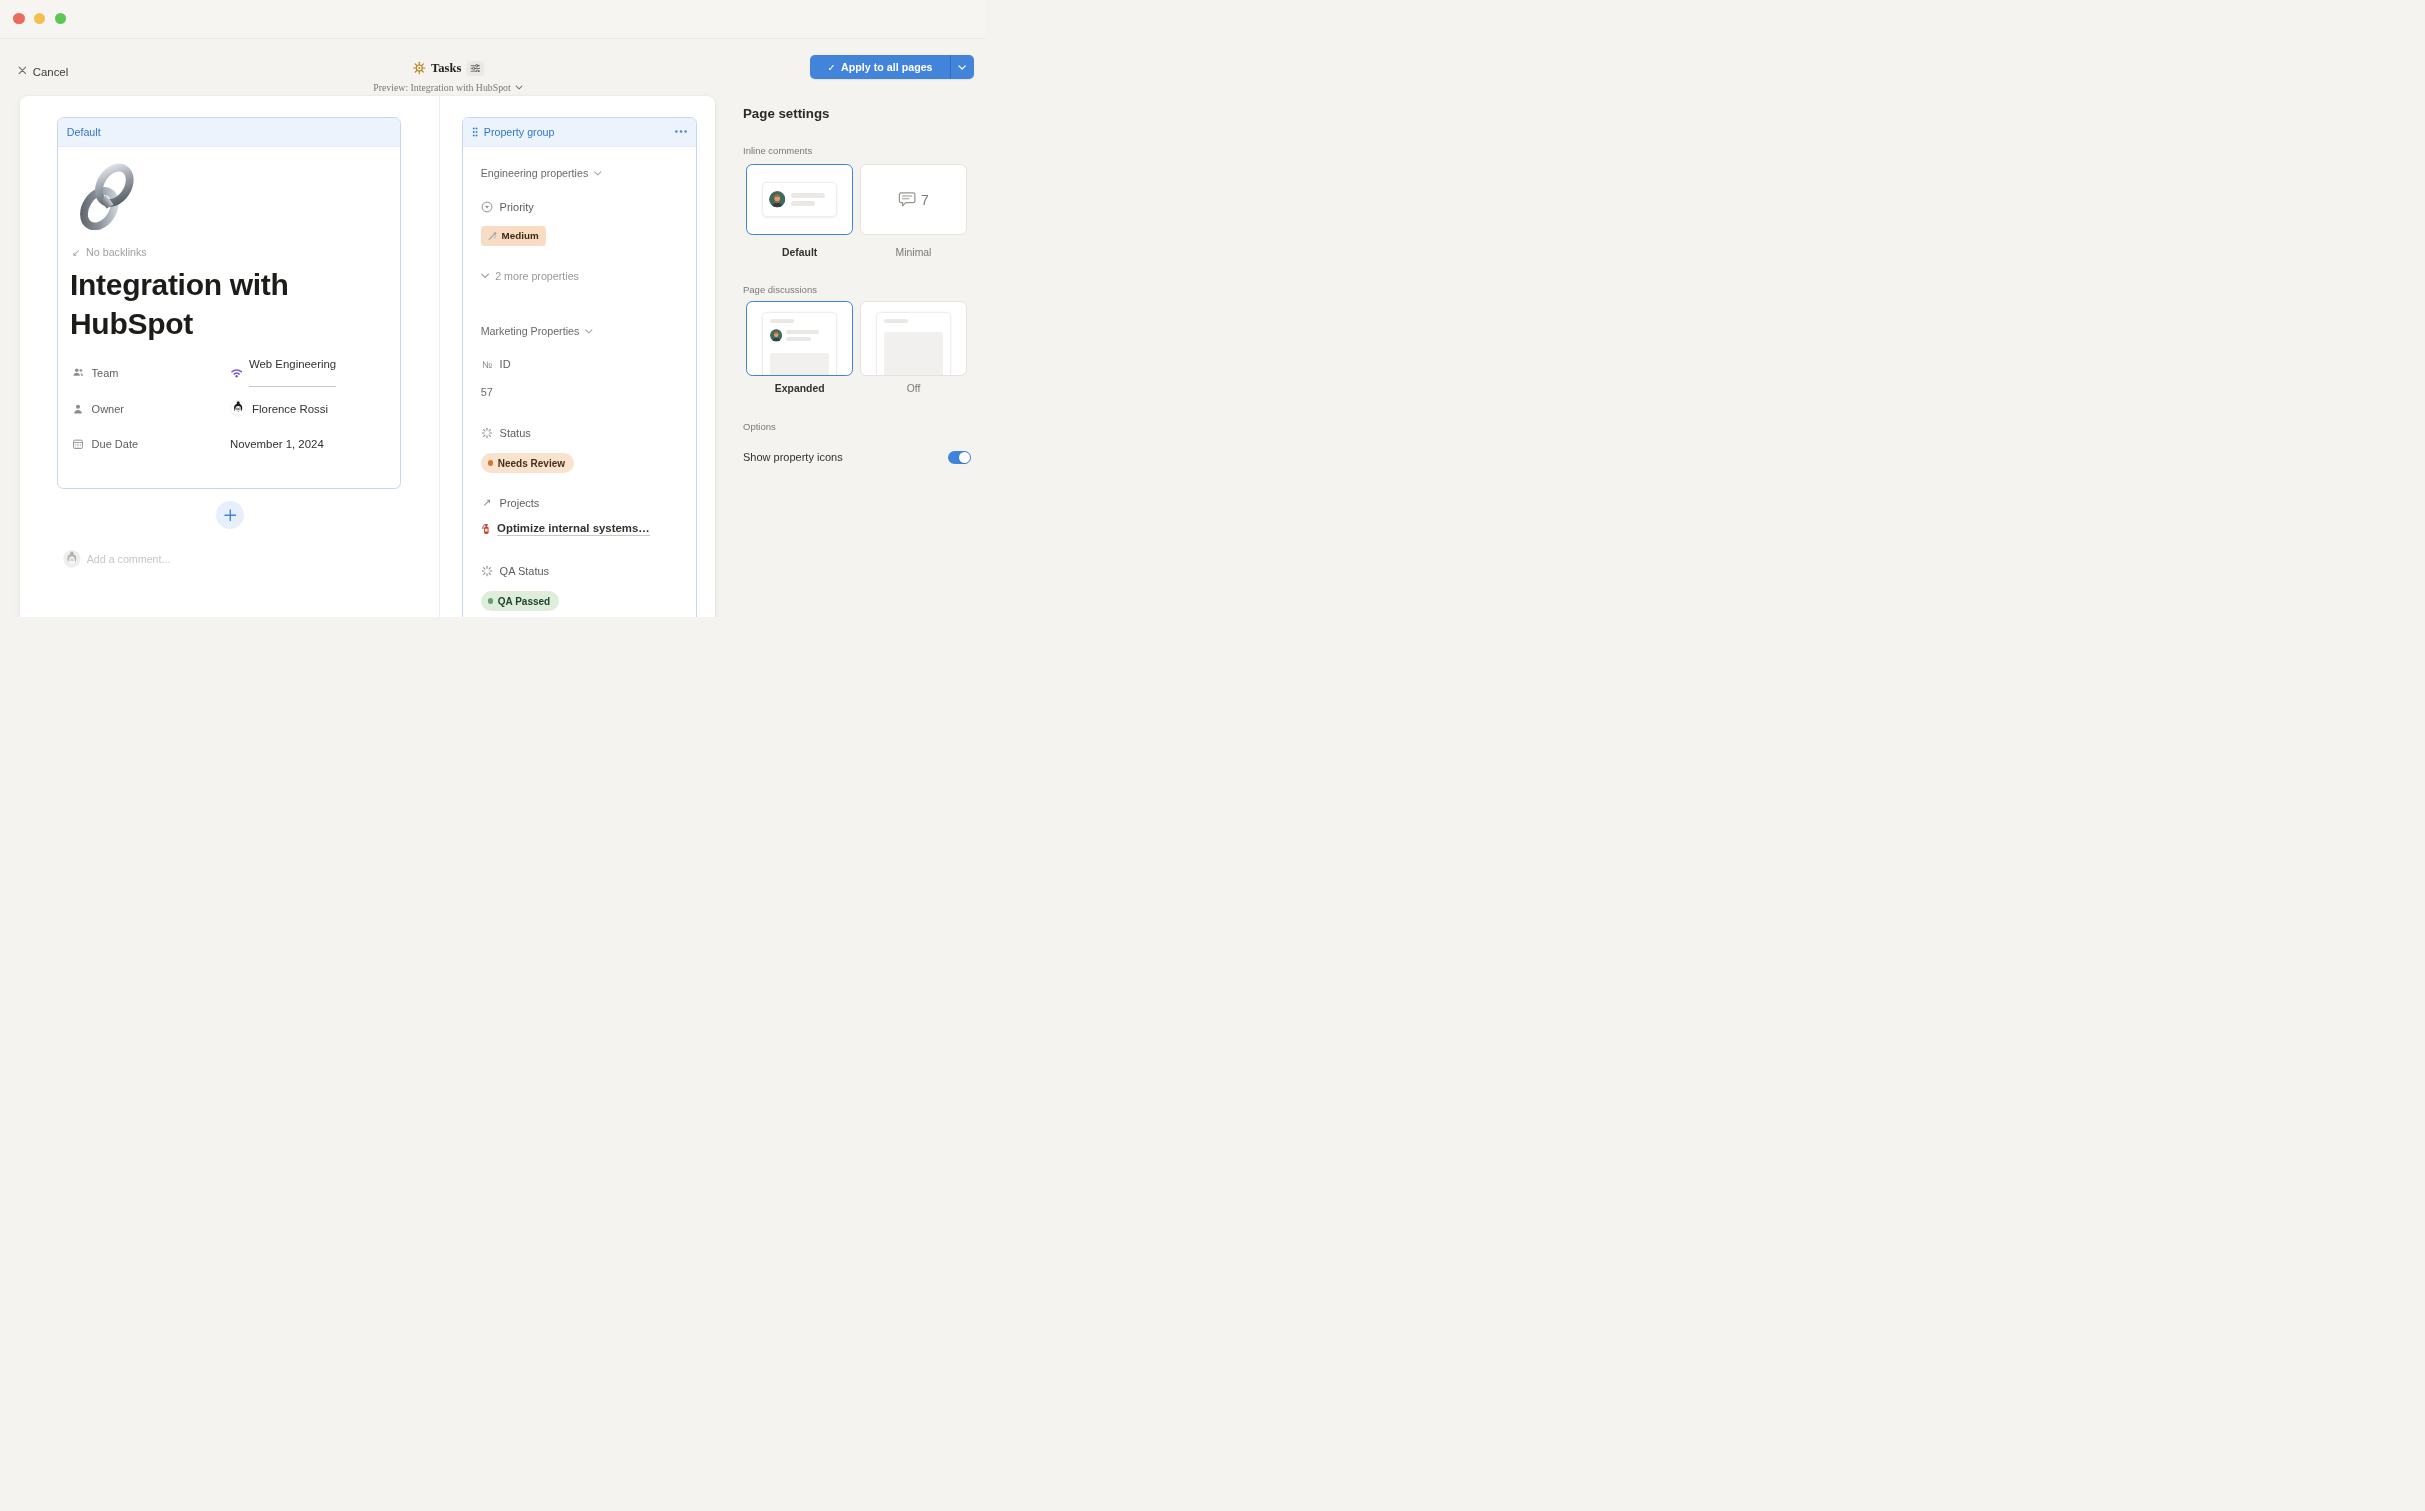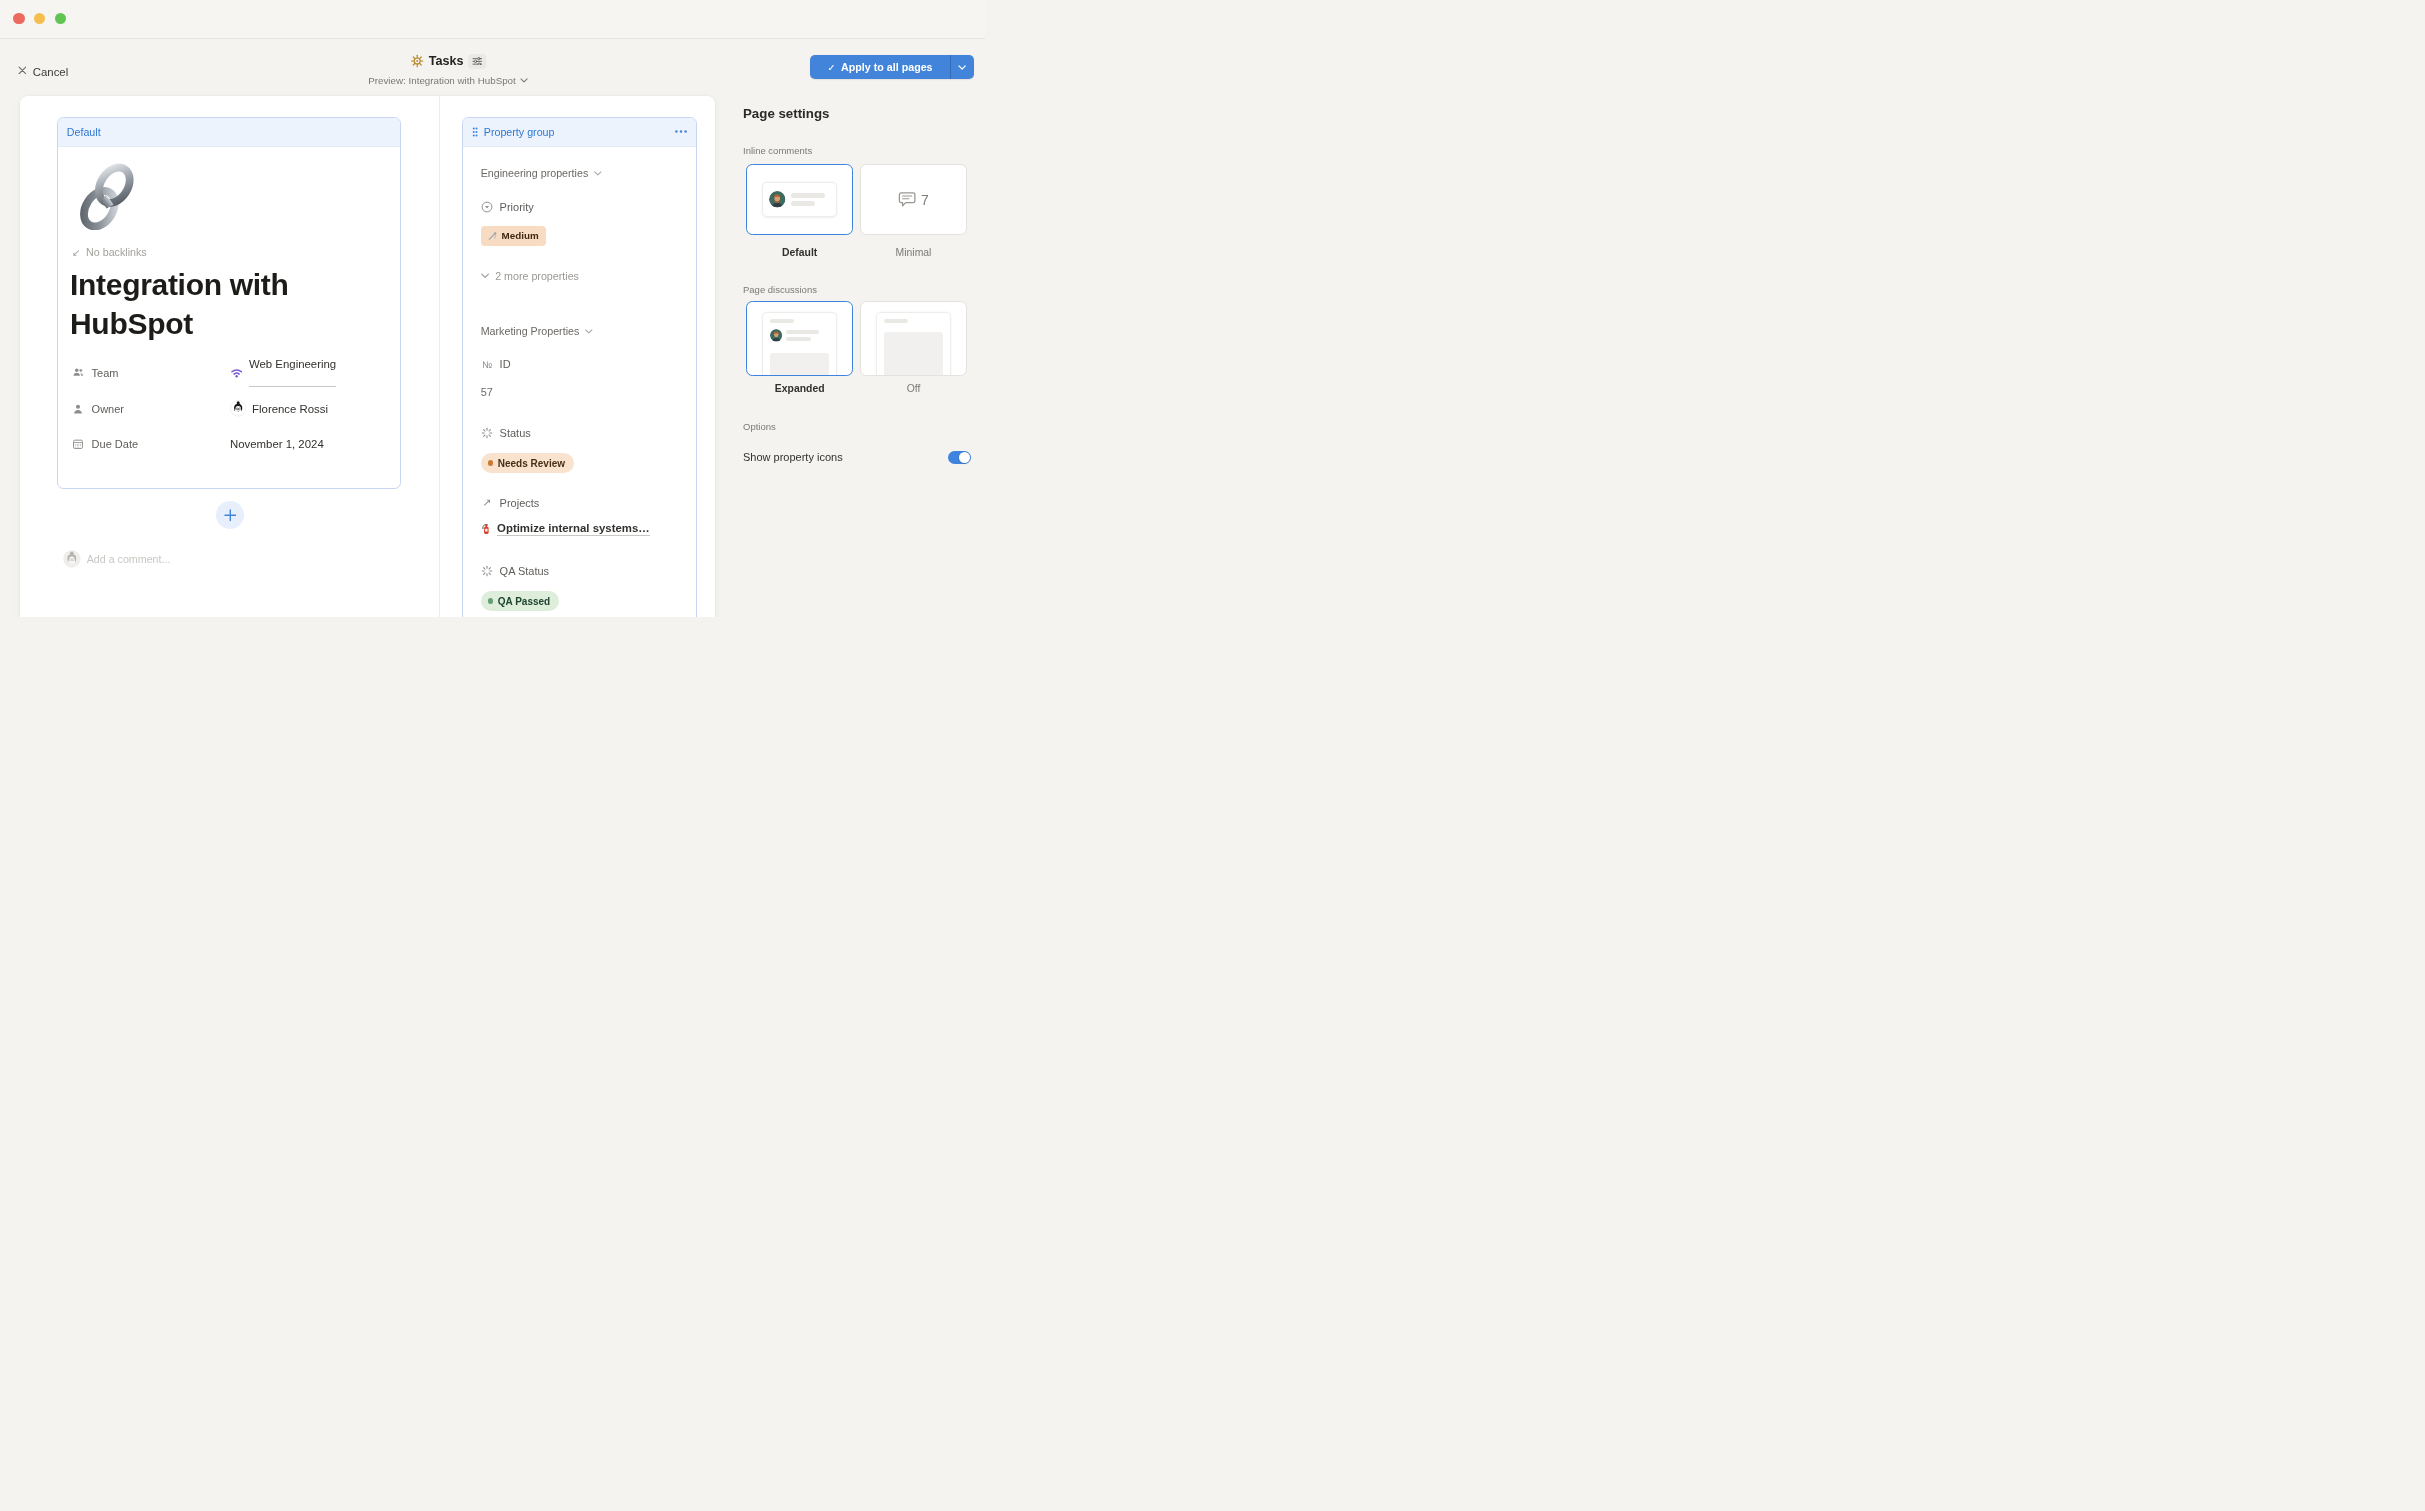--- a/index.html
+++ b/index.html
@@ -11,21 +11,21 @@
   .titlebar { position:absolute; left:0; top:0; width:100%; height:39px; background:#f6f5f2; border-bottom:0.6px solid #e9e7e3; }
   .tl-dot { position:absolute; top:12.6px; width:11.4px; height:11.4px; border-radius:50%; }
   .tl-red { left:13.3px; background:#ed6a5e; }
   .tl-yellow { left:34px; background:#f5bf4f; }
   .tl-green { left:55px; background:#61c554; }
 
   
   .appbar { position:absolute; left:0; top:39px; width:100%; height:57px; }
   .cancel-btn { position:absolute; left:17.7px; top:26.5px; height:17.7px; display:flex; align-items:flex-start; gap:6.3px; cursor:pointer; }
   .cancel-btn span { font-size:11.4px; color:#3d3b37; }
-  .doc-head { position:absolute; left:448px; top:12px; transform:translateX(-50%); text-align:right; }
+  .doc-head { position:absolute; left:448px; top:19px; transform:translateX(-50%); text-align:right;font-family:Liberation Serif, serif; }
   .doc-head-row1 { display:flex; align-items:center; justify-content:center; gap:5px; height:20px; }
   .doc-title { font-size:12.6px; font-weight:700; color:#24231f; }
   .sliders-box { width:17.7px; height:15px; border-radius:3.8px; background:#eae9e5; display:flex; align-items:center; justify-content:center; cursor:pointer; }
   .doc-head-row2 { margin-top:3.8px; display:flex; align-items:center; justify-content:center; gap:4.4px; cursor:pointer; }
   .doc-head-row2 span { font-size:9.8px; color:#7b7975; }
   .apply-btn { position:absolute; left:810px; top:16.4px; width:164px; height:24px; background:#4284d9; border-radius:5px; display:flex; align-items:stretch; color:#fff; cursor:pointer; box-shadow:0 0.6px 1.3px rgba(0,0,0,.08); }
   .apply-main { flex:1; display:flex; align-items:center; justify-content:center; gap:5.7px; font-size:10.7px; font-weight:600; }
   .apply-check { font-size:9.5px; font-weight:400; }
   .apply-divider { width:0.6px; background:rgba(10,40,80,.25); margin:0; }
   .apply-caret { width:23.4px; display:flex; align-items:center; justify-content:center; }

